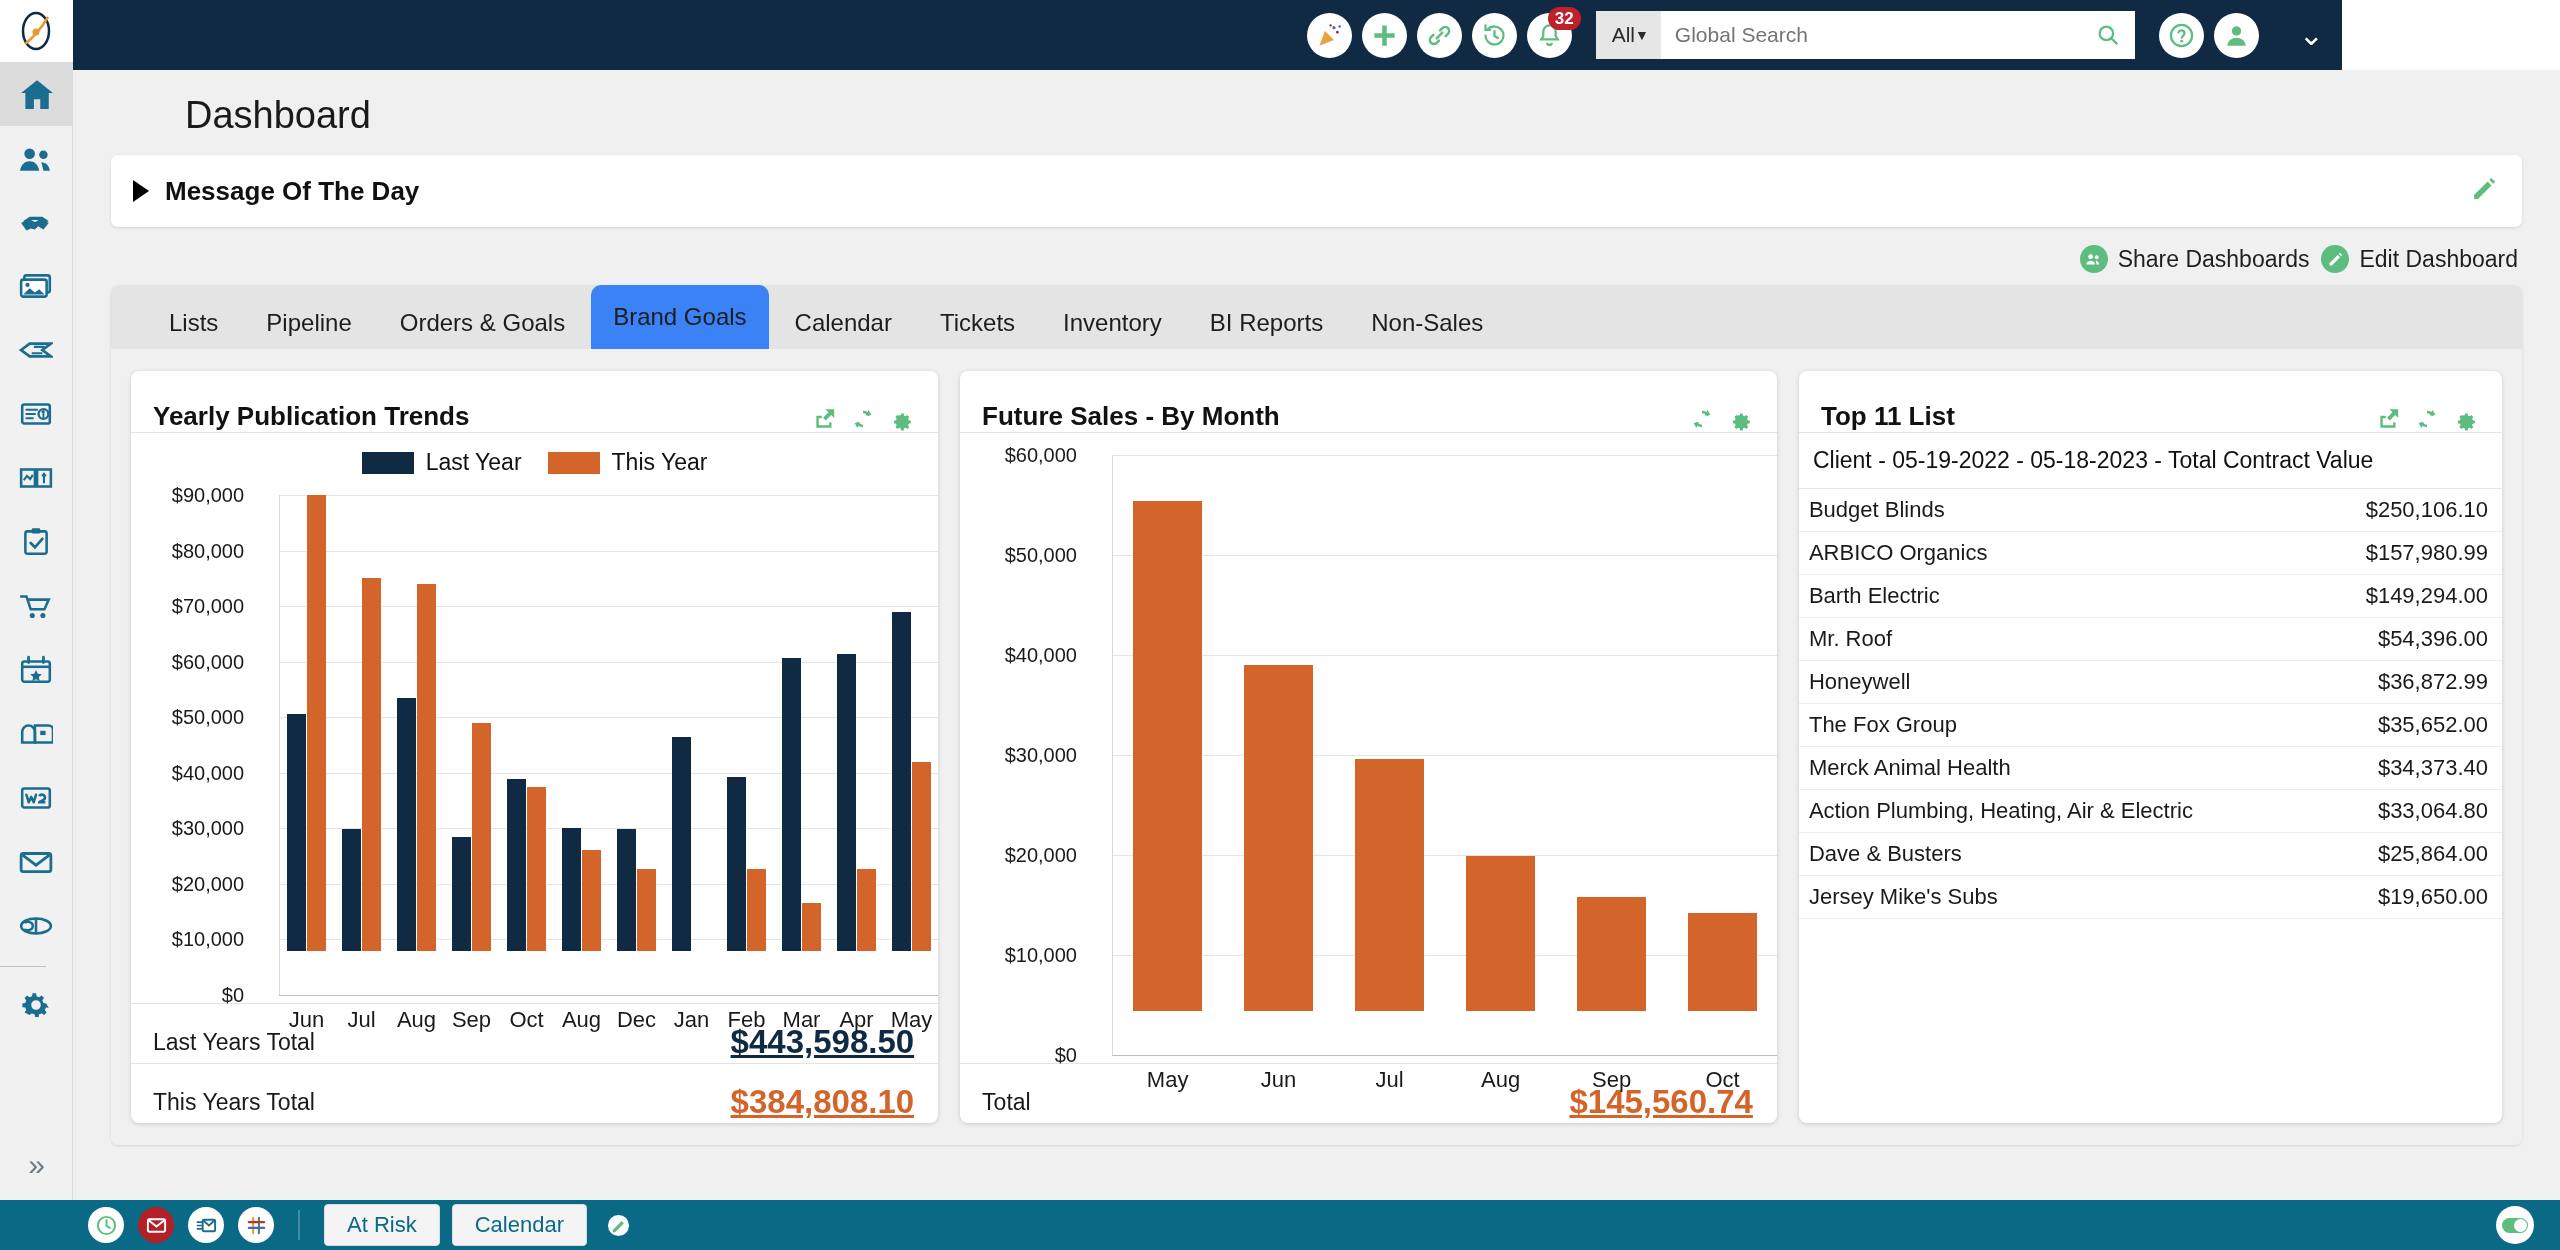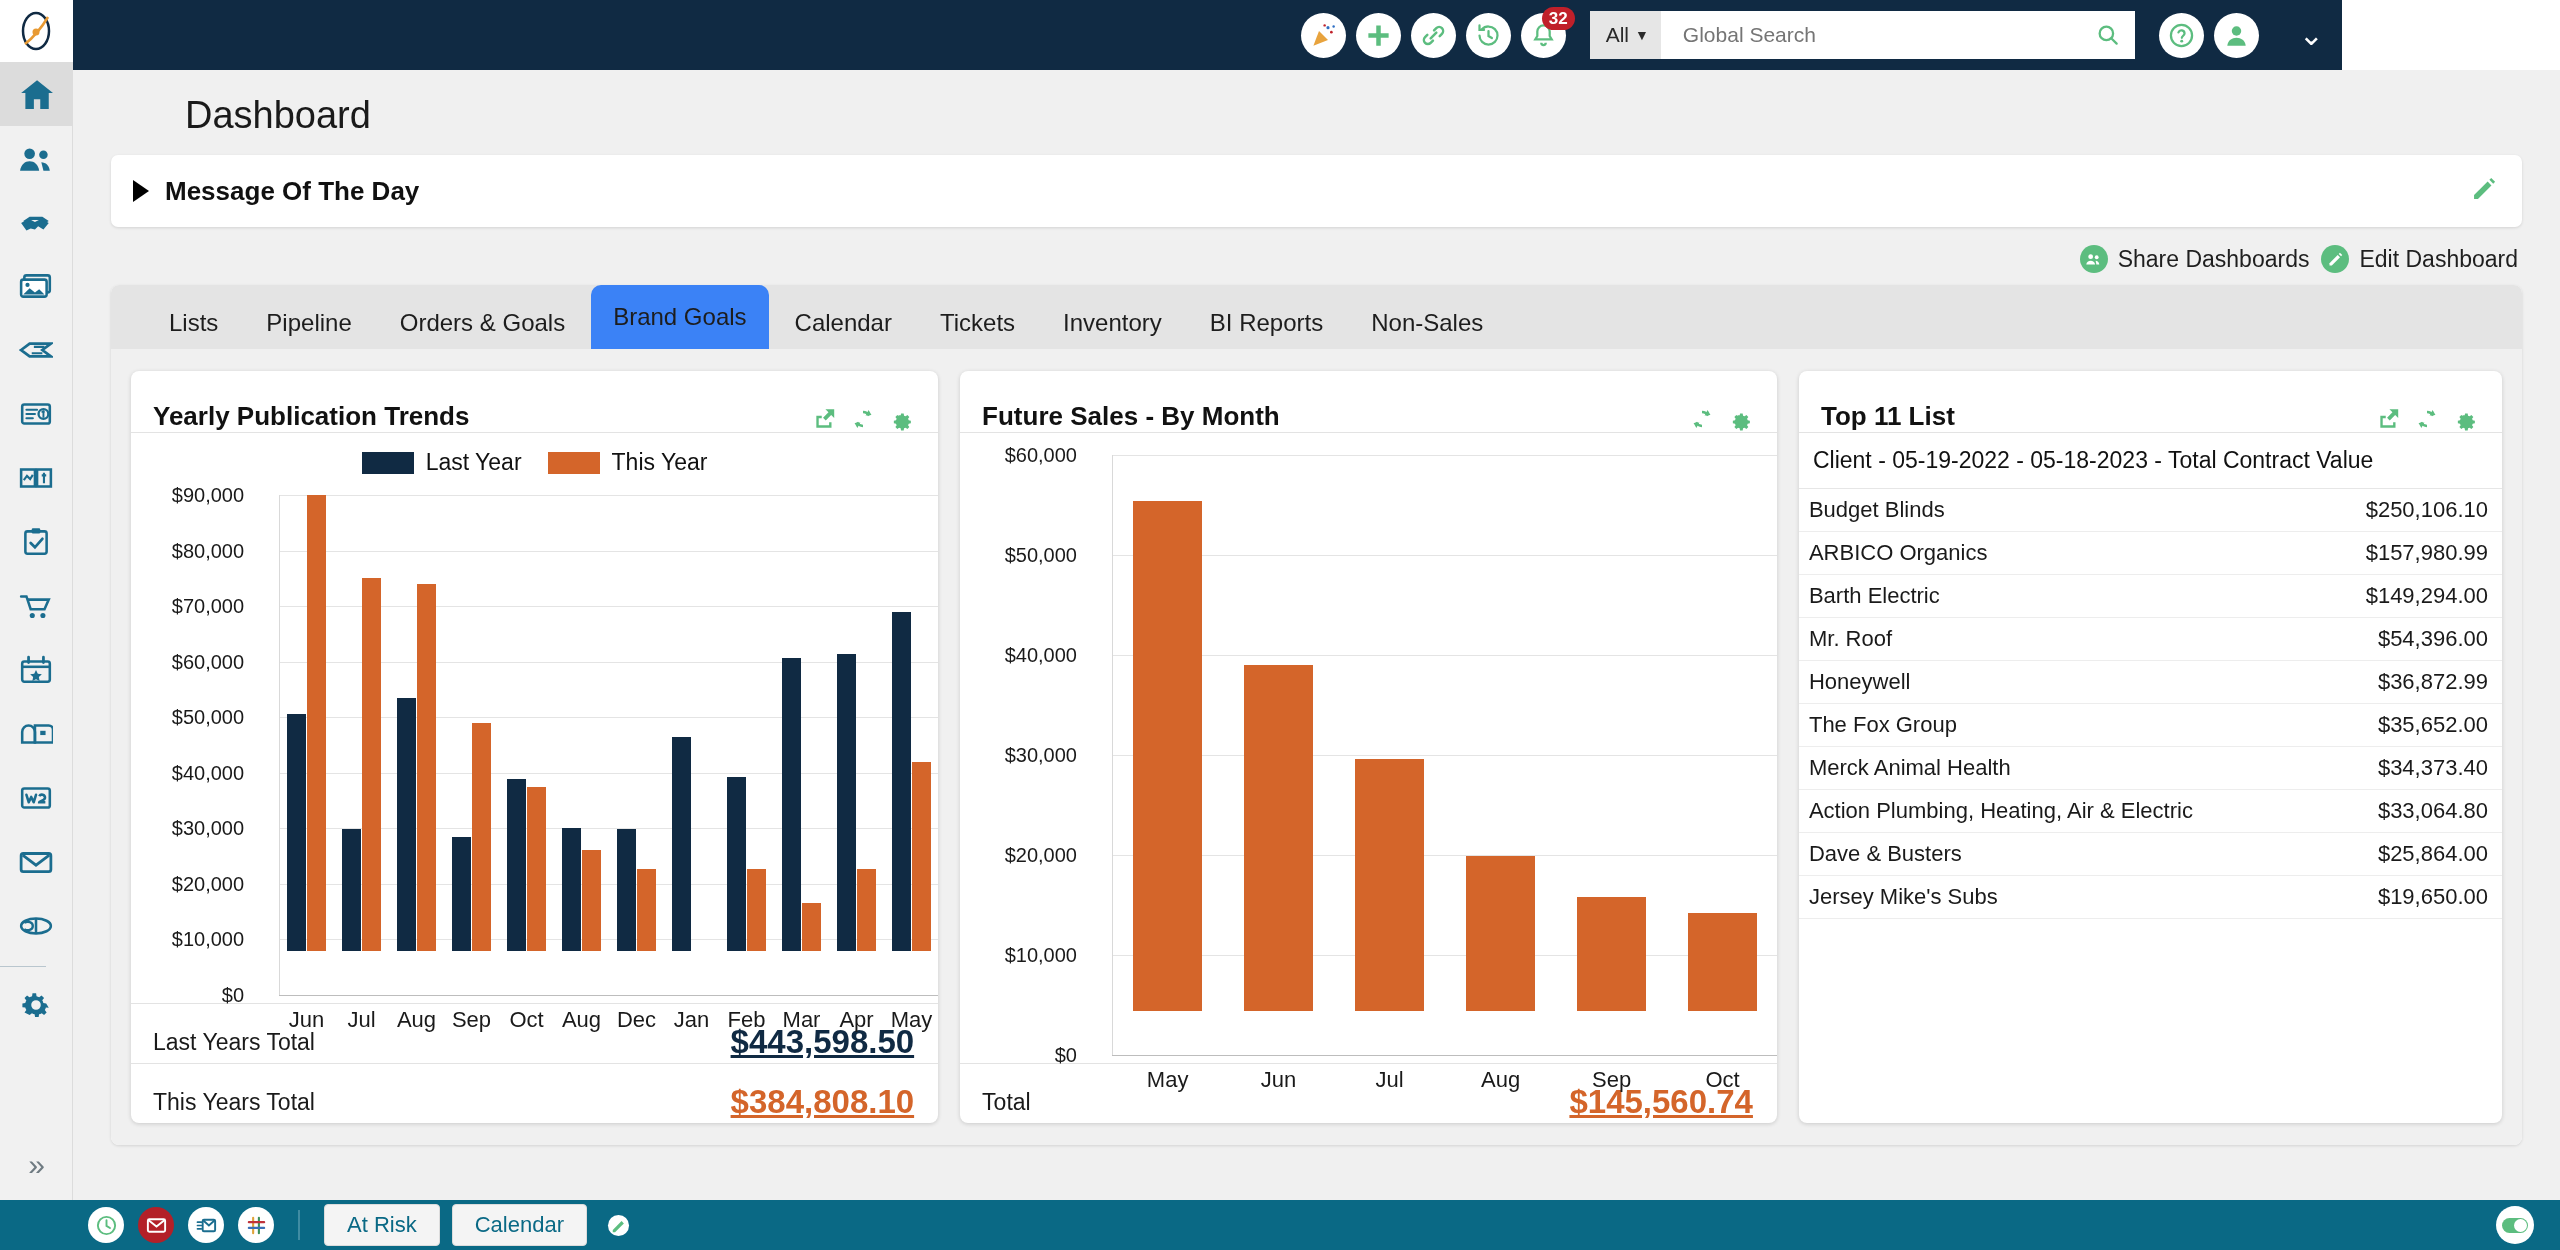--- a/index.html
+++ b/index.html
@@ -60,27 +60,27 @@
     font-size: 17px; font-weight: bold;
     border-radius: 12px; padding: 1px 7px; line-height: 1.25;
     min-width: 26px; text-align: center;
   }
   .search-wrap {
     display: flex; align-items: center; height: 48px;
     margin-left: 14px; background: #fff;
   }
   .search-scope {
     background: #e6e6e6; height: 48px;
-    display: flex; align-items: center; gap: 6px;
+    display: flex; align-items: center; 
     padding: 0 12px 0 16px; font-size: 21px; color: #2a2a2a; cursor: pointer;
   }
   .search-scope .cv { font-size: 14px; }
   .search-input {
     border: none; outline: none; height: 48px; width: 420px;
-    font-size: 21px; color: #6d6d6d; padding: 0 22px;
+    font-size: 21px; color: #6d6d6d; padding: 0 14px;
     font-family: "Liberation Sans", sans-serif; background: transparent;
   }
   .search-btn {
     width: 54px; height: 48px; background: #fff; border: none;
     display: flex; align-items: center; justify-content: center; cursor: pointer;
   }
   .chev-down-big {
     color: #ffffff; font-size: 30px; margin-left: 30px; cursor: pointer; line-height: 1;
   }
 

